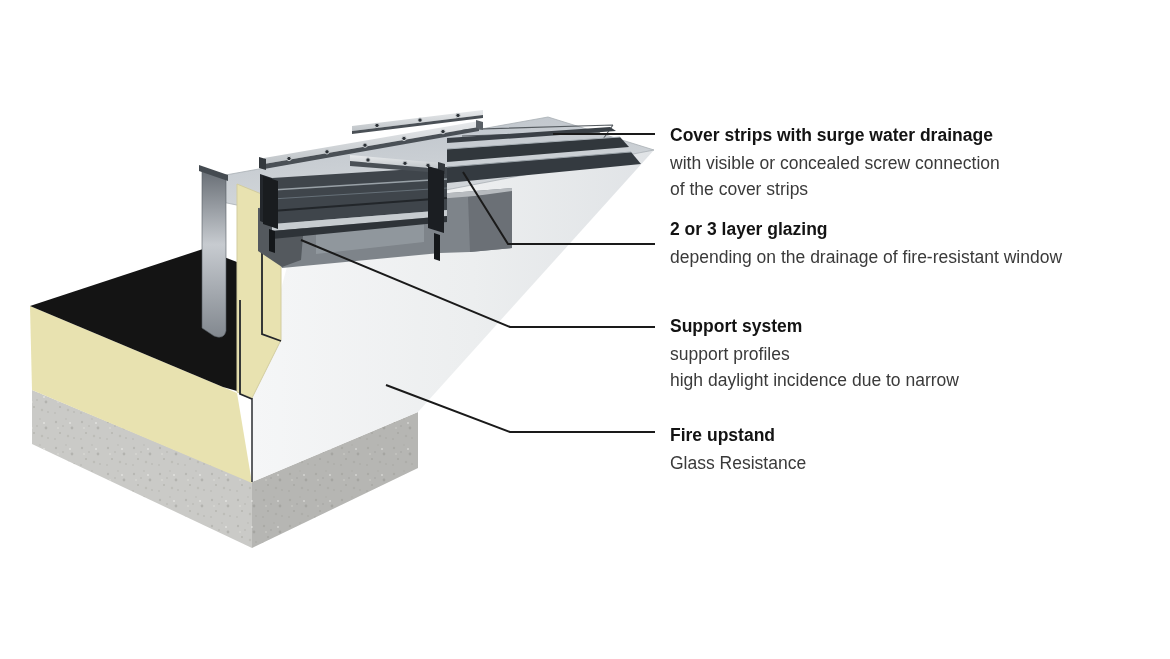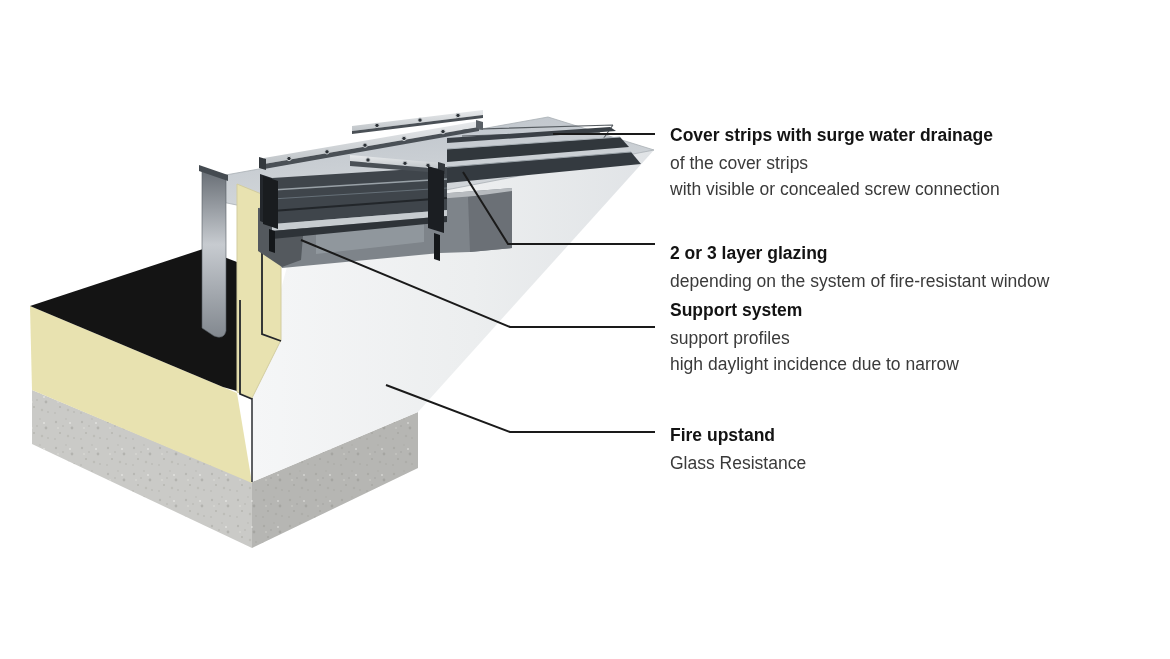--- a/index.html
+++ b/index.html
@@ -133,30 +133,30 @@
   <g fill="none" stroke-width="2">
     <path d="M553,134 L655,134" stroke="#1a1a1a"></path>
     <path d="M463,172 L508,244 L655,244" stroke="#1a1a1a"></path>
     <path d="M301,240 L510,327 L655,327" stroke="#1a1a1a"></path>
     <path d="M386,385 L510,432 L655,432" stroke="#1a1a1a"></path>
   </g>
 </svg>
 
 <div class="callout" style="top:122px">
   <div class="head">Cover strips with surge water drainage</div>
+  <div class="line">with visible or concealed screw connection</div>
   <div class="line">of the cover strips</div>
-  <div class="line">with visible or concealed screw connection</div>
 </div>
 
-<div class="callout" style="top:240px">
+<div class="callout" style="top:216px">
   <div class="head">2 or 3 layer glazing</div>
-  <div class="line">depending on the system of fire-resistant window</div>
+  <div class="line">depending on the drainage of fire-resistant window</div>
 </div>
 
-<div class="callout" style="top:297px">
+<div class="callout" style="top:313px">
   <div class="head">Support system</div>
   <div class="line">support profiles</div>
   <div class="line">high daylight incidence due to narrow</div>
 </div>
 
 <div class="callout" style="top:422px">
   <div class="head">Fire upstand</div>
   <div class="line">Glass Resistance</div>
 </div>
 

